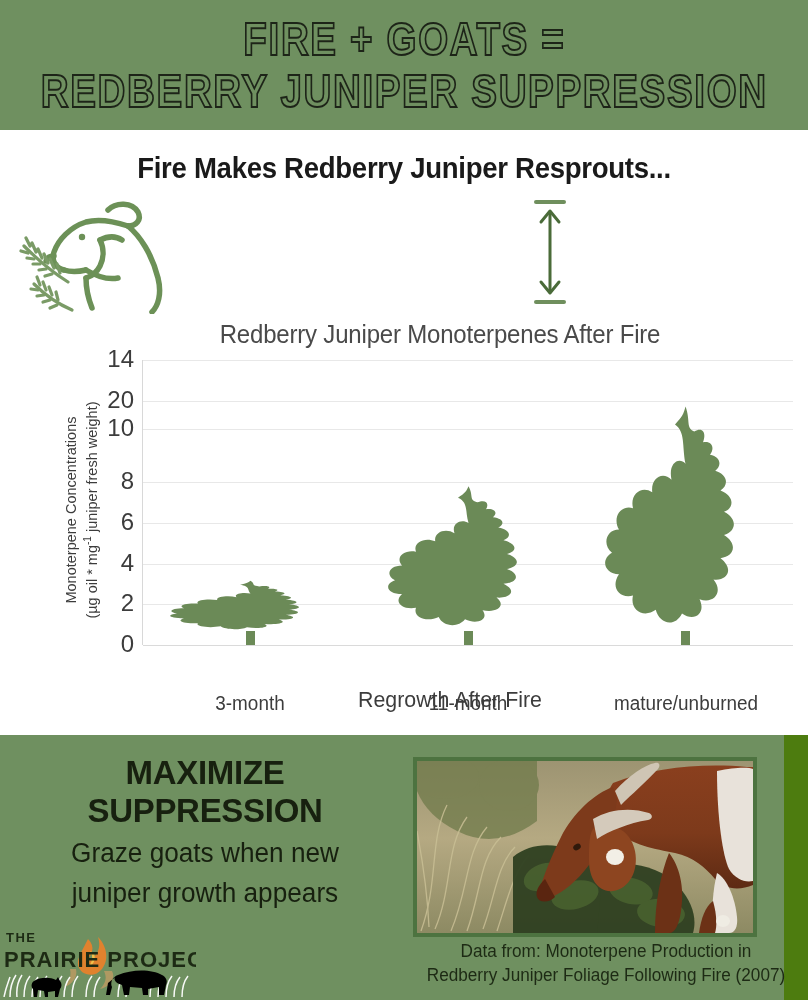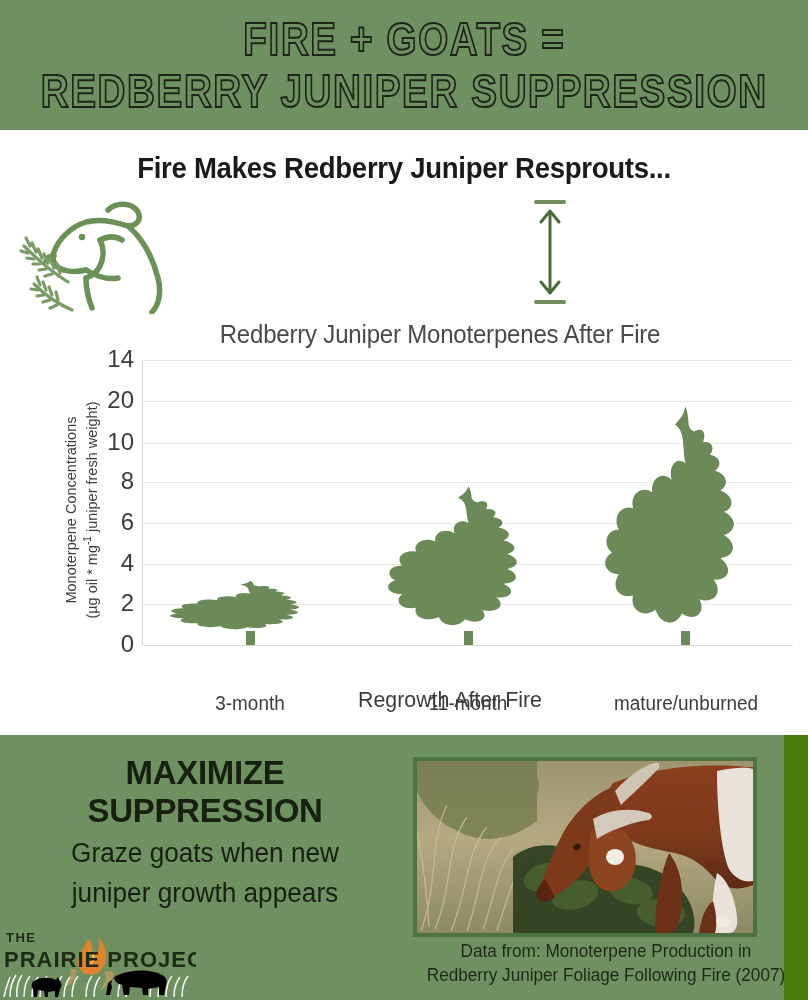--- a/index.html
+++ b/index.html
@@ -343,21 +343,21 @@
           </div>
           <div class="grid-line" style="top: 203.571px;">
             <span class="y-tick-label">4</span>
           </div>
           <div class="grid-line" style="top: 162.857px;">
             <span class="y-tick-label">6</span>
           </div>
           <div class="grid-line" style="top: 122.143px;">
             <span class="y-tick-label">8</span>
           </div>
-          <div class="grid-line" style="top: 83px;">
+          <div class="grid-line" style="top: 69px;">
             <span class="y-tick-label">10</span>
           </div>
           <div class="grid-line" style="top: 40.7143px;">
             <span class="y-tick-label">20</span>
           </div>
           <div class="grid-line" style="top: 0px;">
             <span class="y-tick-label">14</span>
           </div>
           <div class="leaf-col" style="left: 19.75px; width: 175px;">
             <svg class="leaf-svg" width="175" height="51.14285714285717" viewBox="0 0 100 128" preserveAspectRatio="none">

